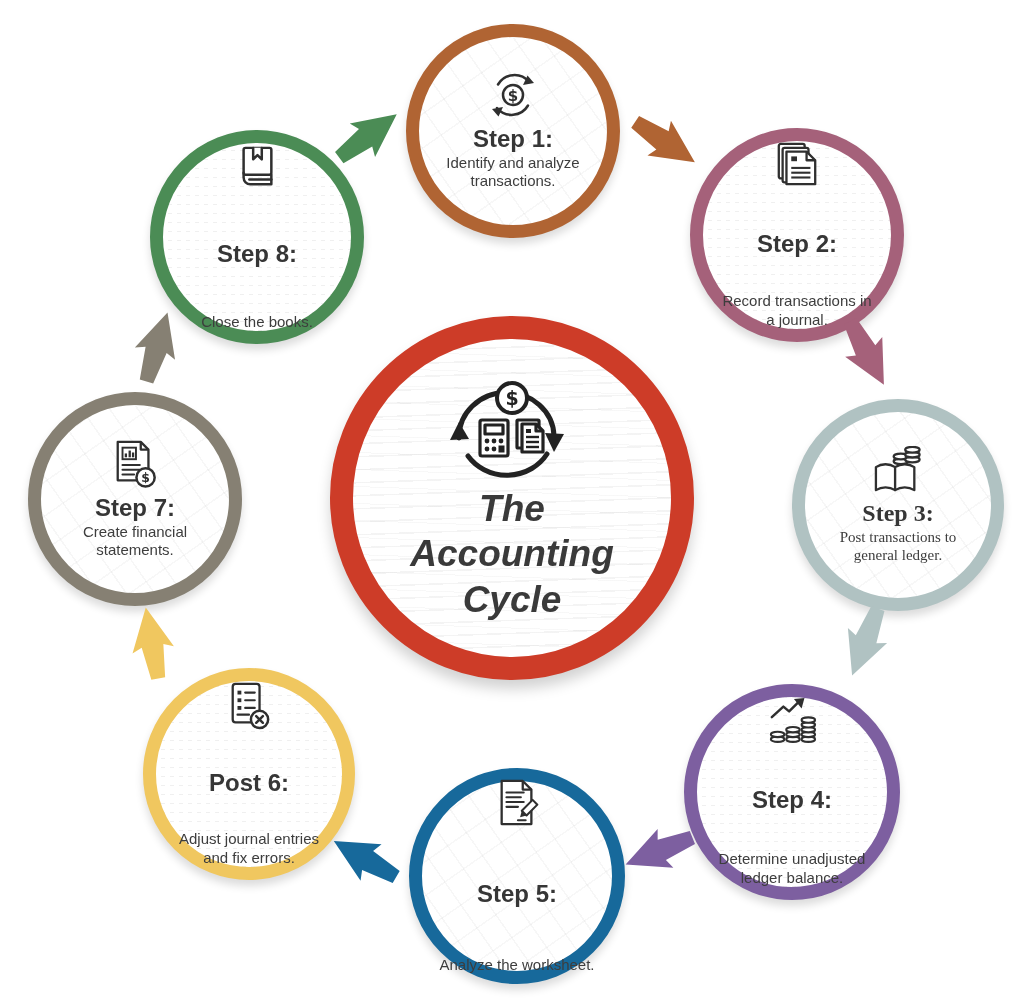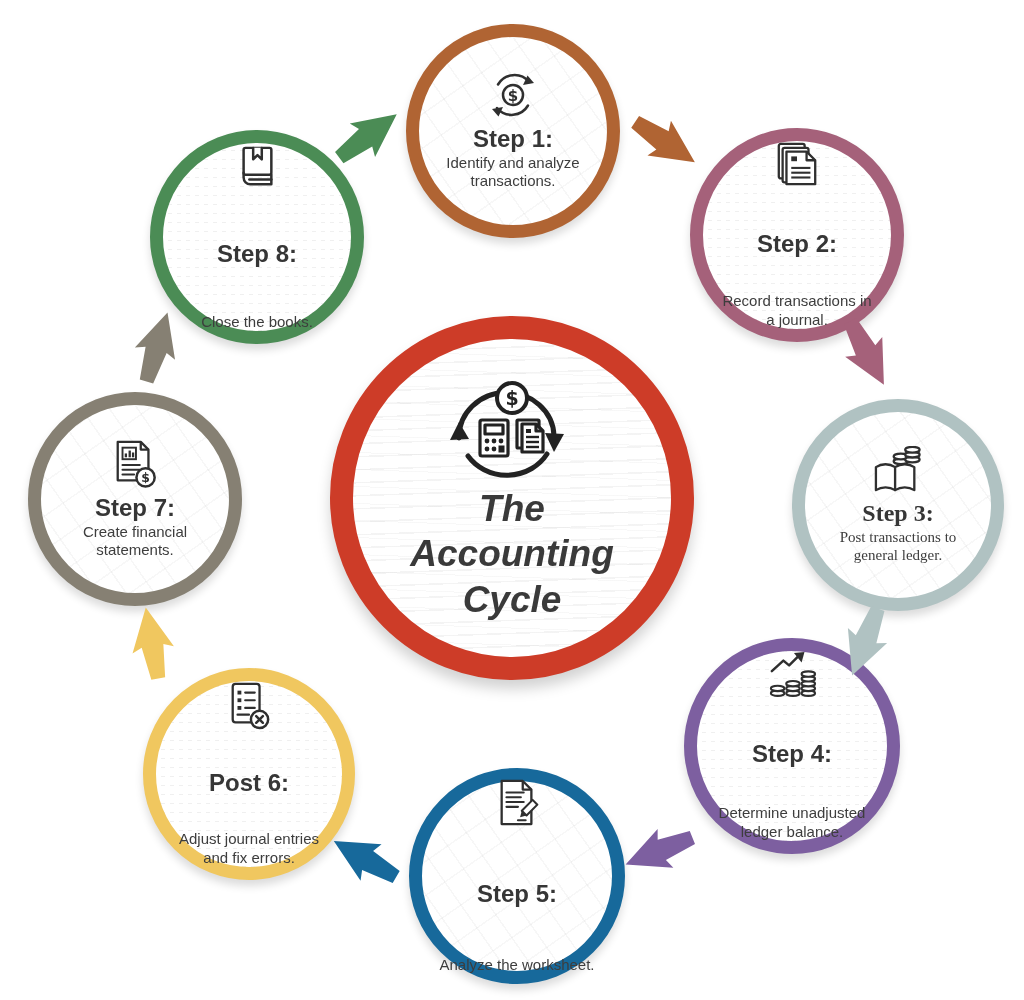--- a/index.html
+++ b/index.html
@@ -26,21 +26,21 @@
   .step .icon{margin-bottom:4px;line-height:0;}
   .step .label{font-weight:700;font-size:24px;line-height:1.25;color:#363636;}
   .step .desc{font-size:15px;line-height:1.22;max-width:158px;color:#3d3d3d;}
   .center-title{font-weight:700;font-size:37px;line-height:1.22;color:#3a3a3a;
                 max-width:250px;margin-top:8px;font-style:italic;}
   .arrow{position:absolute;width:72px;height:44px;overflow:visible;}
   
   .s1{left:406px;top:24px;width:214px;height:214px;}
   .s2{left:690px;top:128px;width:214px;height:214px;}
   .s3{left:792px;top:399px;width:212px;height:212px;}
-  .s4{left:684px;top:638px;width:216px;height:216px;gap:32px;}
+  .s4{left:684px;top:684px;width:216px;height:216px;gap:32px;}
   .s5{left:409px;top:768px;width:216px;height:216px;gap:47px;}
   .s6{left:143px;top:668px;width:212px;height:212px;}
   .s7{left:28px;top:392px;width:214px;height:214px;}
   .s8{left:150px;top:130px;width:214px;height:214px;}
 </style>
 </head>
 <body>
 
 <div id="canvas">
 

